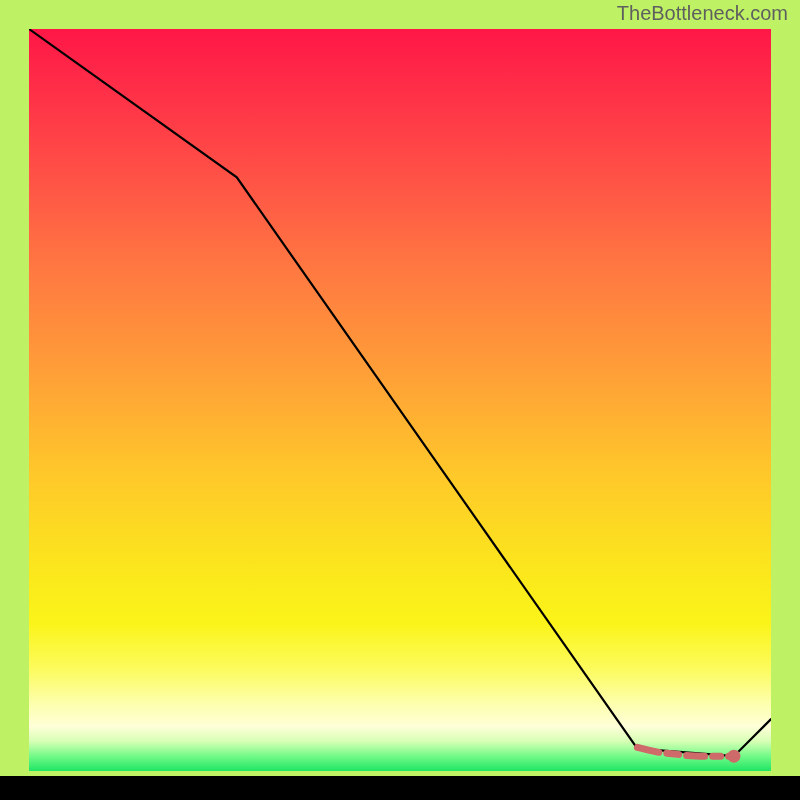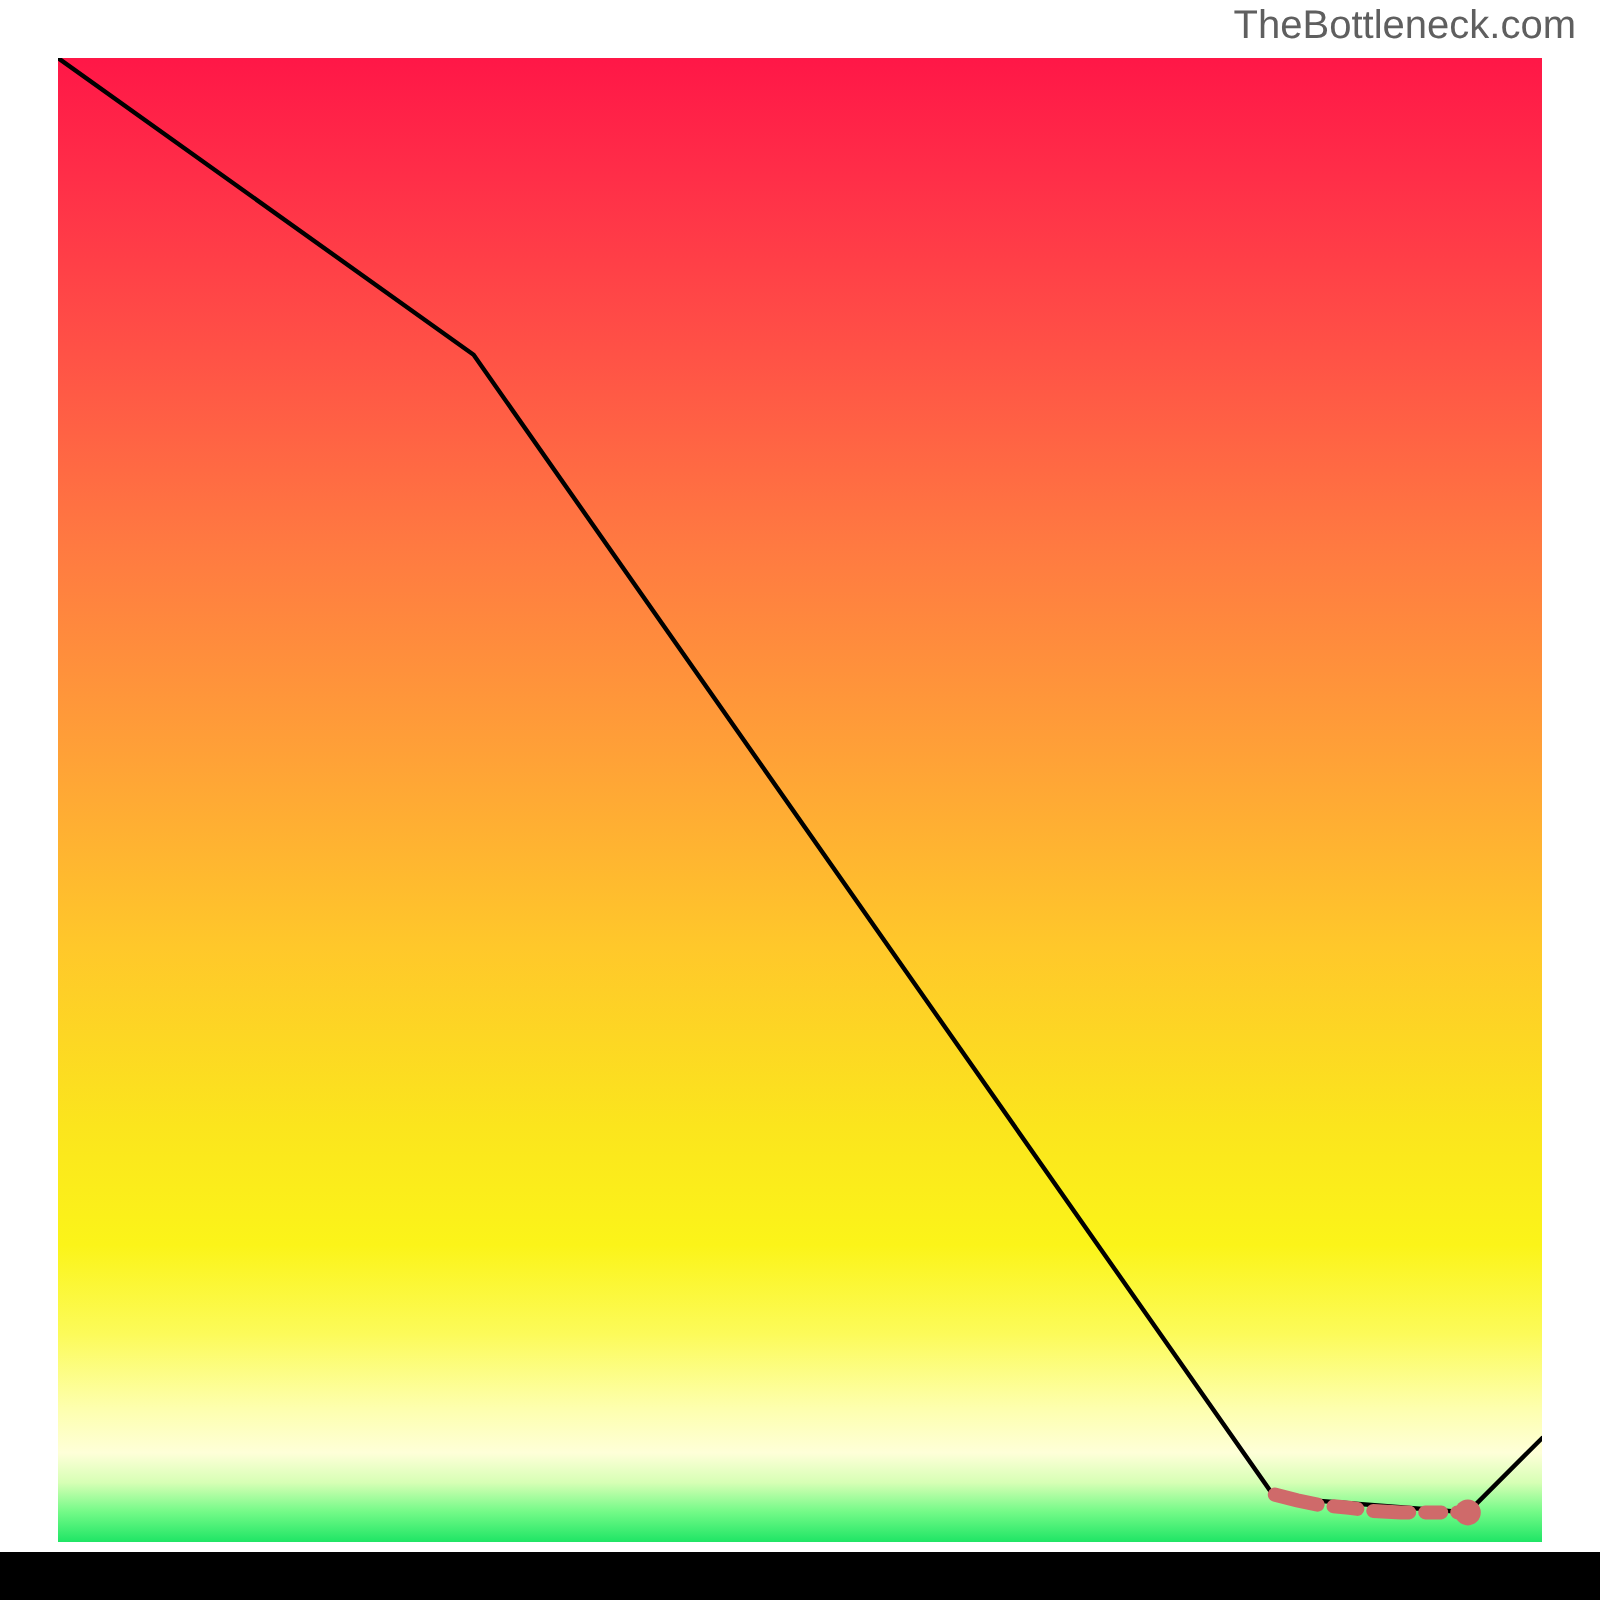--- a/index.html
+++ b/index.html
@@ -8,21 +8,21 @@
     width: 800px;
     height: 800px;
     background: #000000;
     overflow: hidden;
     font-family: Arial, Helvetica, sans-serif;
   }
   .frame {
     position: relative;
     width: 800px;
     height: 776px;
-    background: #ffffff;
+    background: #bef264;
   }
   .watermark {
     position: absolute;
     top: 2px;
     right: 12px;
     color: #5f5f5f;
     font-size: 20px;
     font-weight: 400;
     letter-spacing: 0px;
     z-index: 10;

